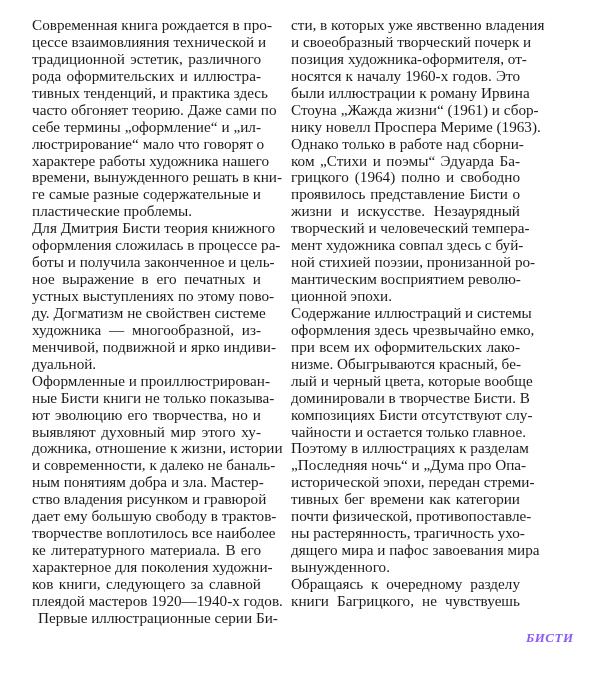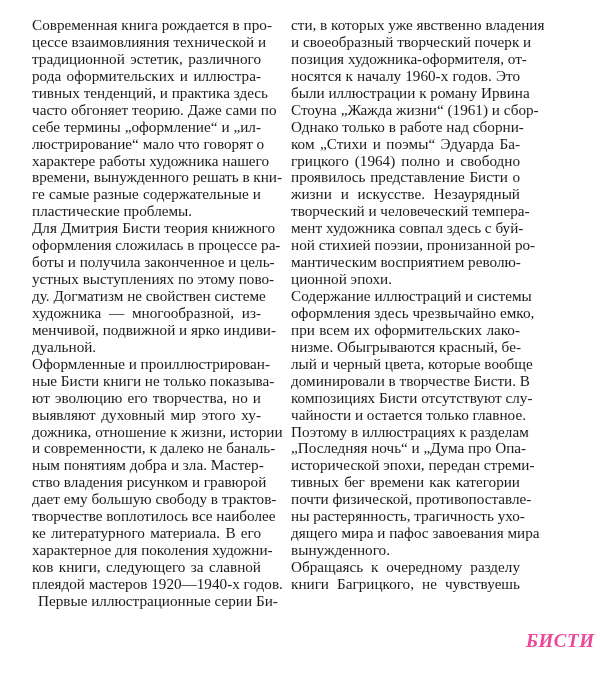--- a/index.html
+++ b/index.html
@@ -14,21 +14,21 @@
   .col.right { left: 291px; }
   .line {
     display: block; white-space: nowrap; text-align: justify;
     text-align-last: justify; height: 16.95px; overflow: visible;
   }
   .line.last { text-align-last: left; }
   .line.indent { padding-left: 6px; }
   .footer {
     position: absolute; left: 526px; top: 630px;
     font-family: "Liberation Serif", serif; font-style: italic; font-weight: bold;
-    font-size: 19px; letter-spacing: 0.5px; color: #ec4899;
+    font-size: 13px; letter-spacing: 0.5px; color: #8b5cf6;
   }
 </style>
 </head>
 <body>
 
 <div class="page">
   <div class="col left" id="col-left">
       <span class="line">Современная книга рождается в про-</span>
       <span class="line">цессе взаимовлияния технической и</span>
       <span class="line">традиционной эстетик, различного</span>
@@ -37,20 +37,21 @@
       <span class="line">часто обгоняет теорию. Даже сами по</span>
       <span class="line">себе термины „оформление“ и „ил-</span>
       <span class="line">люстрирование“ мало что говорят о</span>
       <span class="line">характере работы художника нашего</span>
       <span class="line">времени, вынужденного решать в кни-</span>
       <span class="line">ге самые разные содержательные и</span>
       <span class="line last">пластические проблемы.</span>
       <span class="line">Для Дмитрия Бисти теория книжного</span>
       <span class="line">оформления сложилась в процессе ра-</span>
       <span class="line">боты и получила законченное и цель-</span>
+      <span class="line">ное выражение в его печатных и</span>
       <span class="line">устных выступлениях по этому пово-</span>
       <span class="line">ду. Догматизм не свойствен системе</span>
       <span class="line">художника — многообразной, из-</span>
       <span class="line">менчивой, подвижной и ярко индиви-</span>
       <span class="line last">дуальной.</span>
       <span class="line">Оформленные и проиллюстрирован-</span>
       <span class="line">ные Бисти книги не только показыва-</span>
       <span class="line">ют эволюцию его творчества, но и</span>
       <span class="line">выявляют духовный мир этого ху-</span>
       <span class="line">дожника, отношение к жизни, истории</span>
@@ -65,20 +66,21 @@
       <span class="line last">плеядой мастеров 1920—1940-х годов.</span>
       <span class="line indent">Первые иллюстрационные серии Би-</span>
     </div>
   <div class="col right" id="col-right">
       <span class="line">сти, в которых уже явственно владения</span>
       <span class="line">и своеобразный творческий почерк и</span>
       <span class="line">позиция художника-оформителя, от-</span>
       <span class="line">носятся к началу 1960-х годов. Это</span>
       <span class="line">были иллюстрации к роману Ирвина</span>
       <span class="line">Стоуна „Жажда жизни“ (1961) и сбор-</span>
+      <span class="line">нику новелл Проспера Мериме (1963).</span>
       <span class="line">Однако только в работе над сборни-</span>
       <span class="line">ком „Стихи и поэмы“ Эдуарда Ба-</span>
       <span class="line">грицкого (1964) полно и свободно</span>
       <span class="line">проявилось представление Бисти о</span>
       <span class="line">жизни и искусстве. Незаурядный</span>
       <span class="line">творческий и человеческий темпера-</span>
       <span class="line">мент художника совпал здесь с буй-</span>
       <span class="line">ной стихией поэзии, пронизанной ро-</span>
       <span class="line">мантическим восприятием револю-</span>
       <span class="line last">ционной эпохи.</span>

